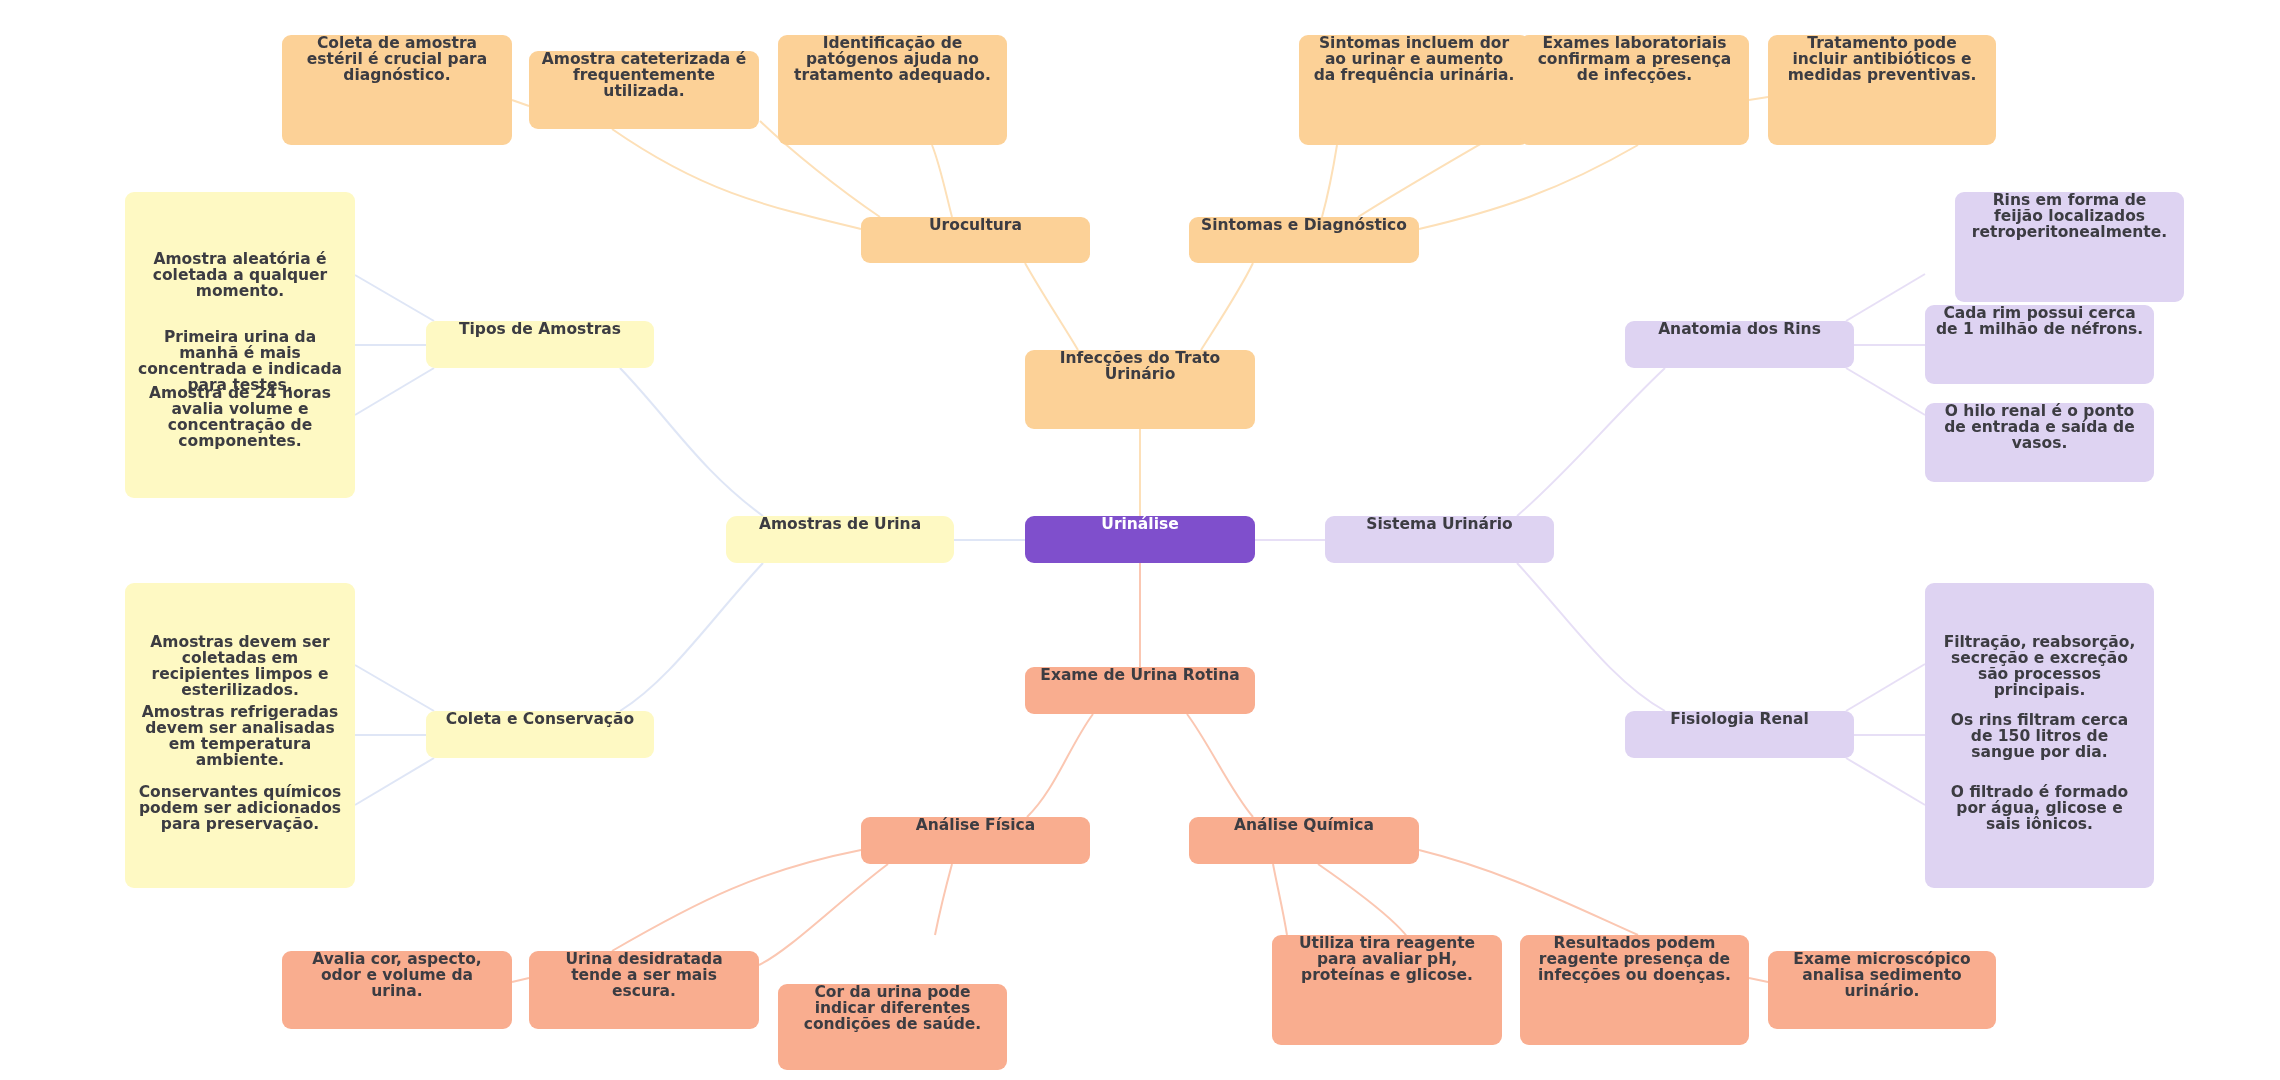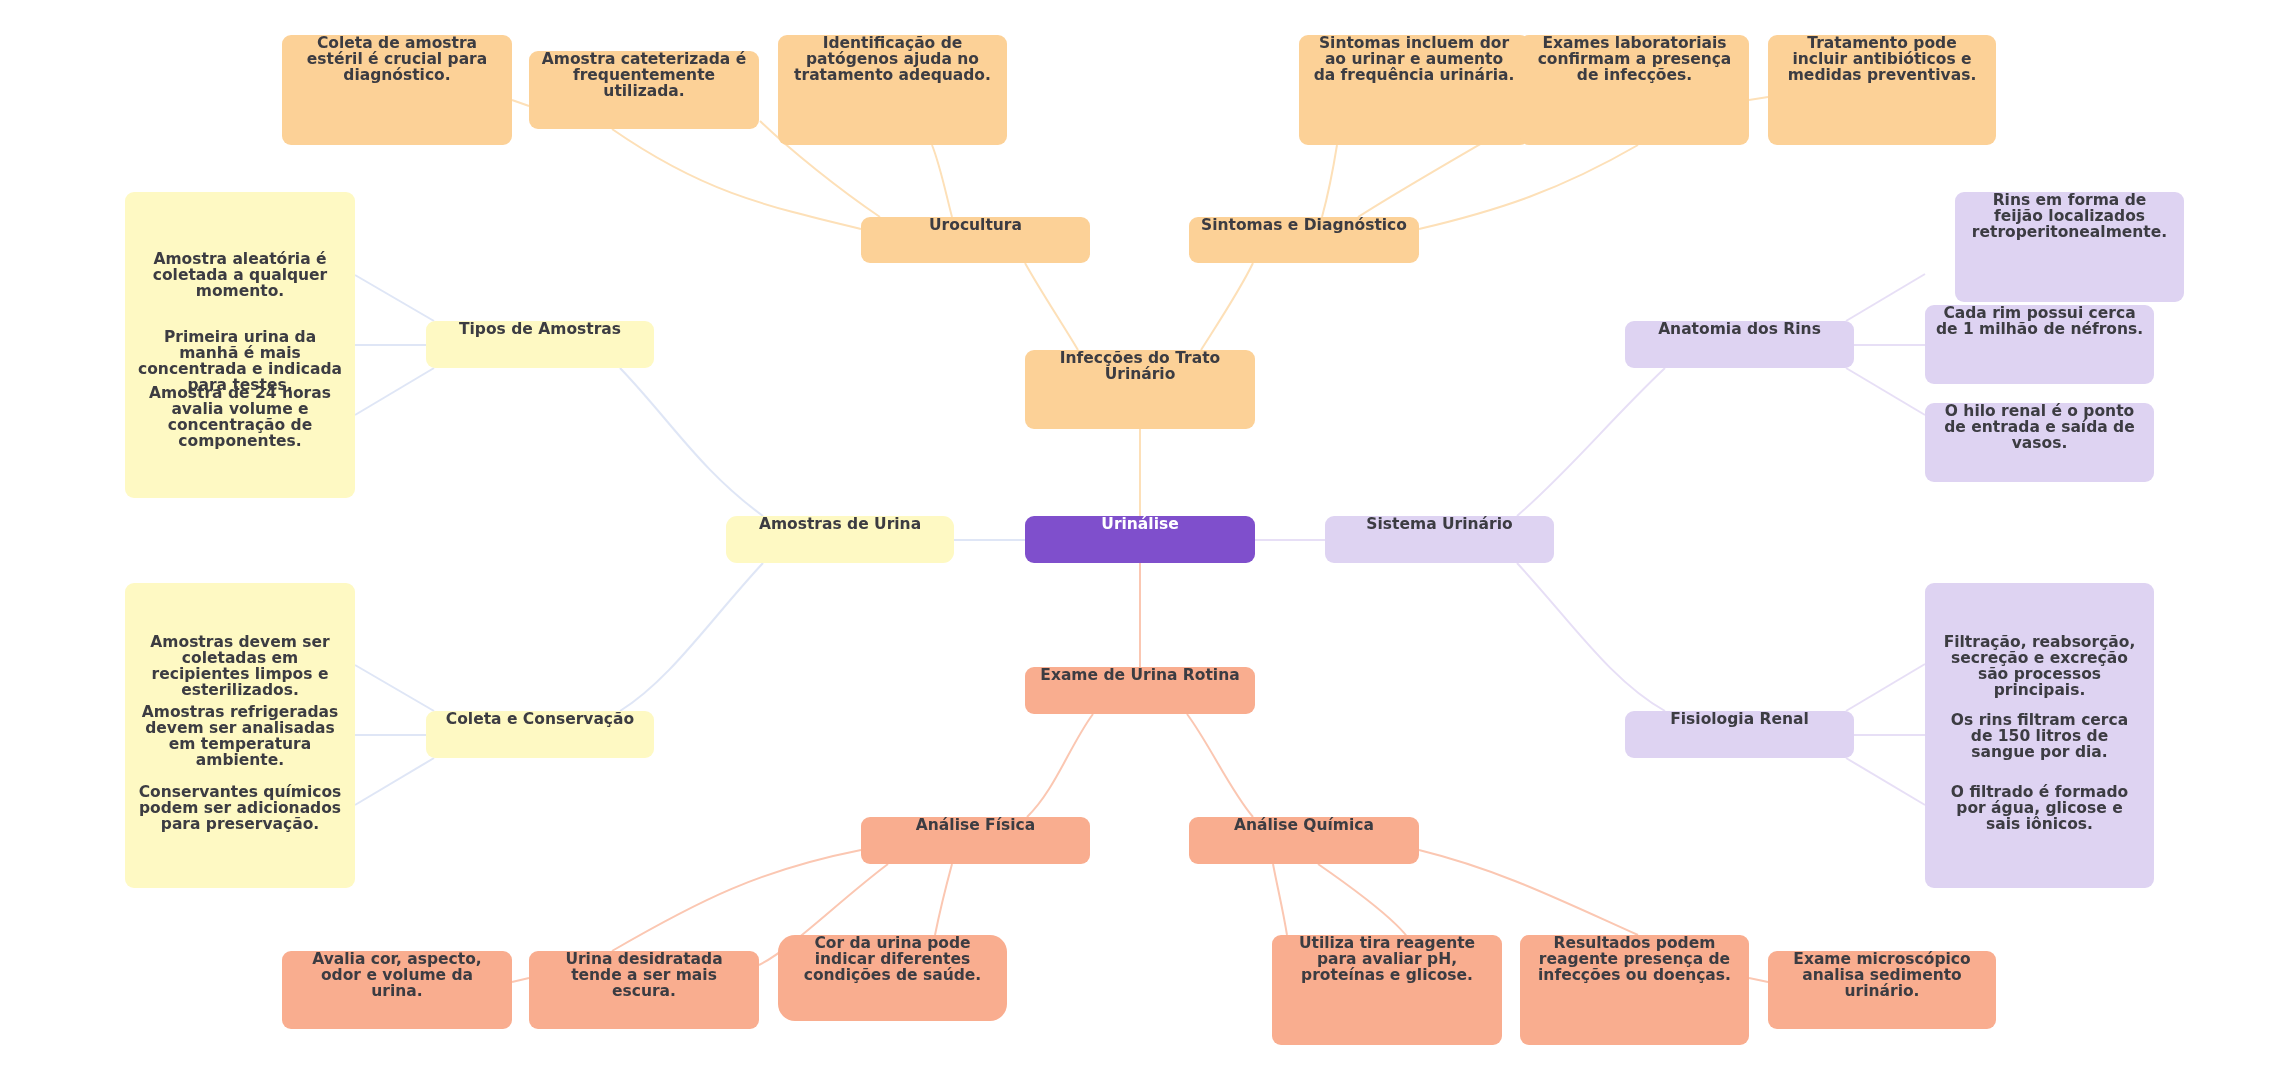--- a/index.html
+++ b/index.html
@@ -117,21 +117,21 @@
 </div>
 <div class="node salmon" style="left:1189px;top:817px;width:230px;height:47px;">
   <span>Análise Química</span>
 </div>
 <div class="node salmon" style="left:282px;top:951px;width:230px;height:78px;">
   <span style="width:200px;">Avalia cor, aspecto, odor e volume da urina.</span>
 </div>
 <div class="node salmon" style="left:529px;top:951px;width:230px;height:78px;">
   <span style="width:210px;">Urina desidratada tende a ser mais escura.</span>
 </div>
-<div class="node salmon" style="left:778px;top:935px;width:229px;height:86px;border-radius:17px;">
+<div class="node salmon" style="left:778px;top:984px;width:229px;height:86px;">
   <span style="width:210px;">Cor da urina pode indicar diferentes condições de saúde.</span>
 </div>
 <div class="node salmon" style="left:1272px;top:935px;width:230px;height:110px;">
   <span style="width:210px;">Utiliza tira reagente para avaliar pH, proteínas e glicose.</span>
 </div>
 <div class="node salmon" style="left:1520px;top:935px;width:229px;height:110px;">
   <span style="width:215px;">Resultados podem reagente presença de infecções ou doenças.</span>
 </div>
 <div class="node salmon" style="left:1768px;top:951px;width:228px;height:78px;">
   <span style="width:215px;">Exame microscópico analisa sedimento urinário.</span>

